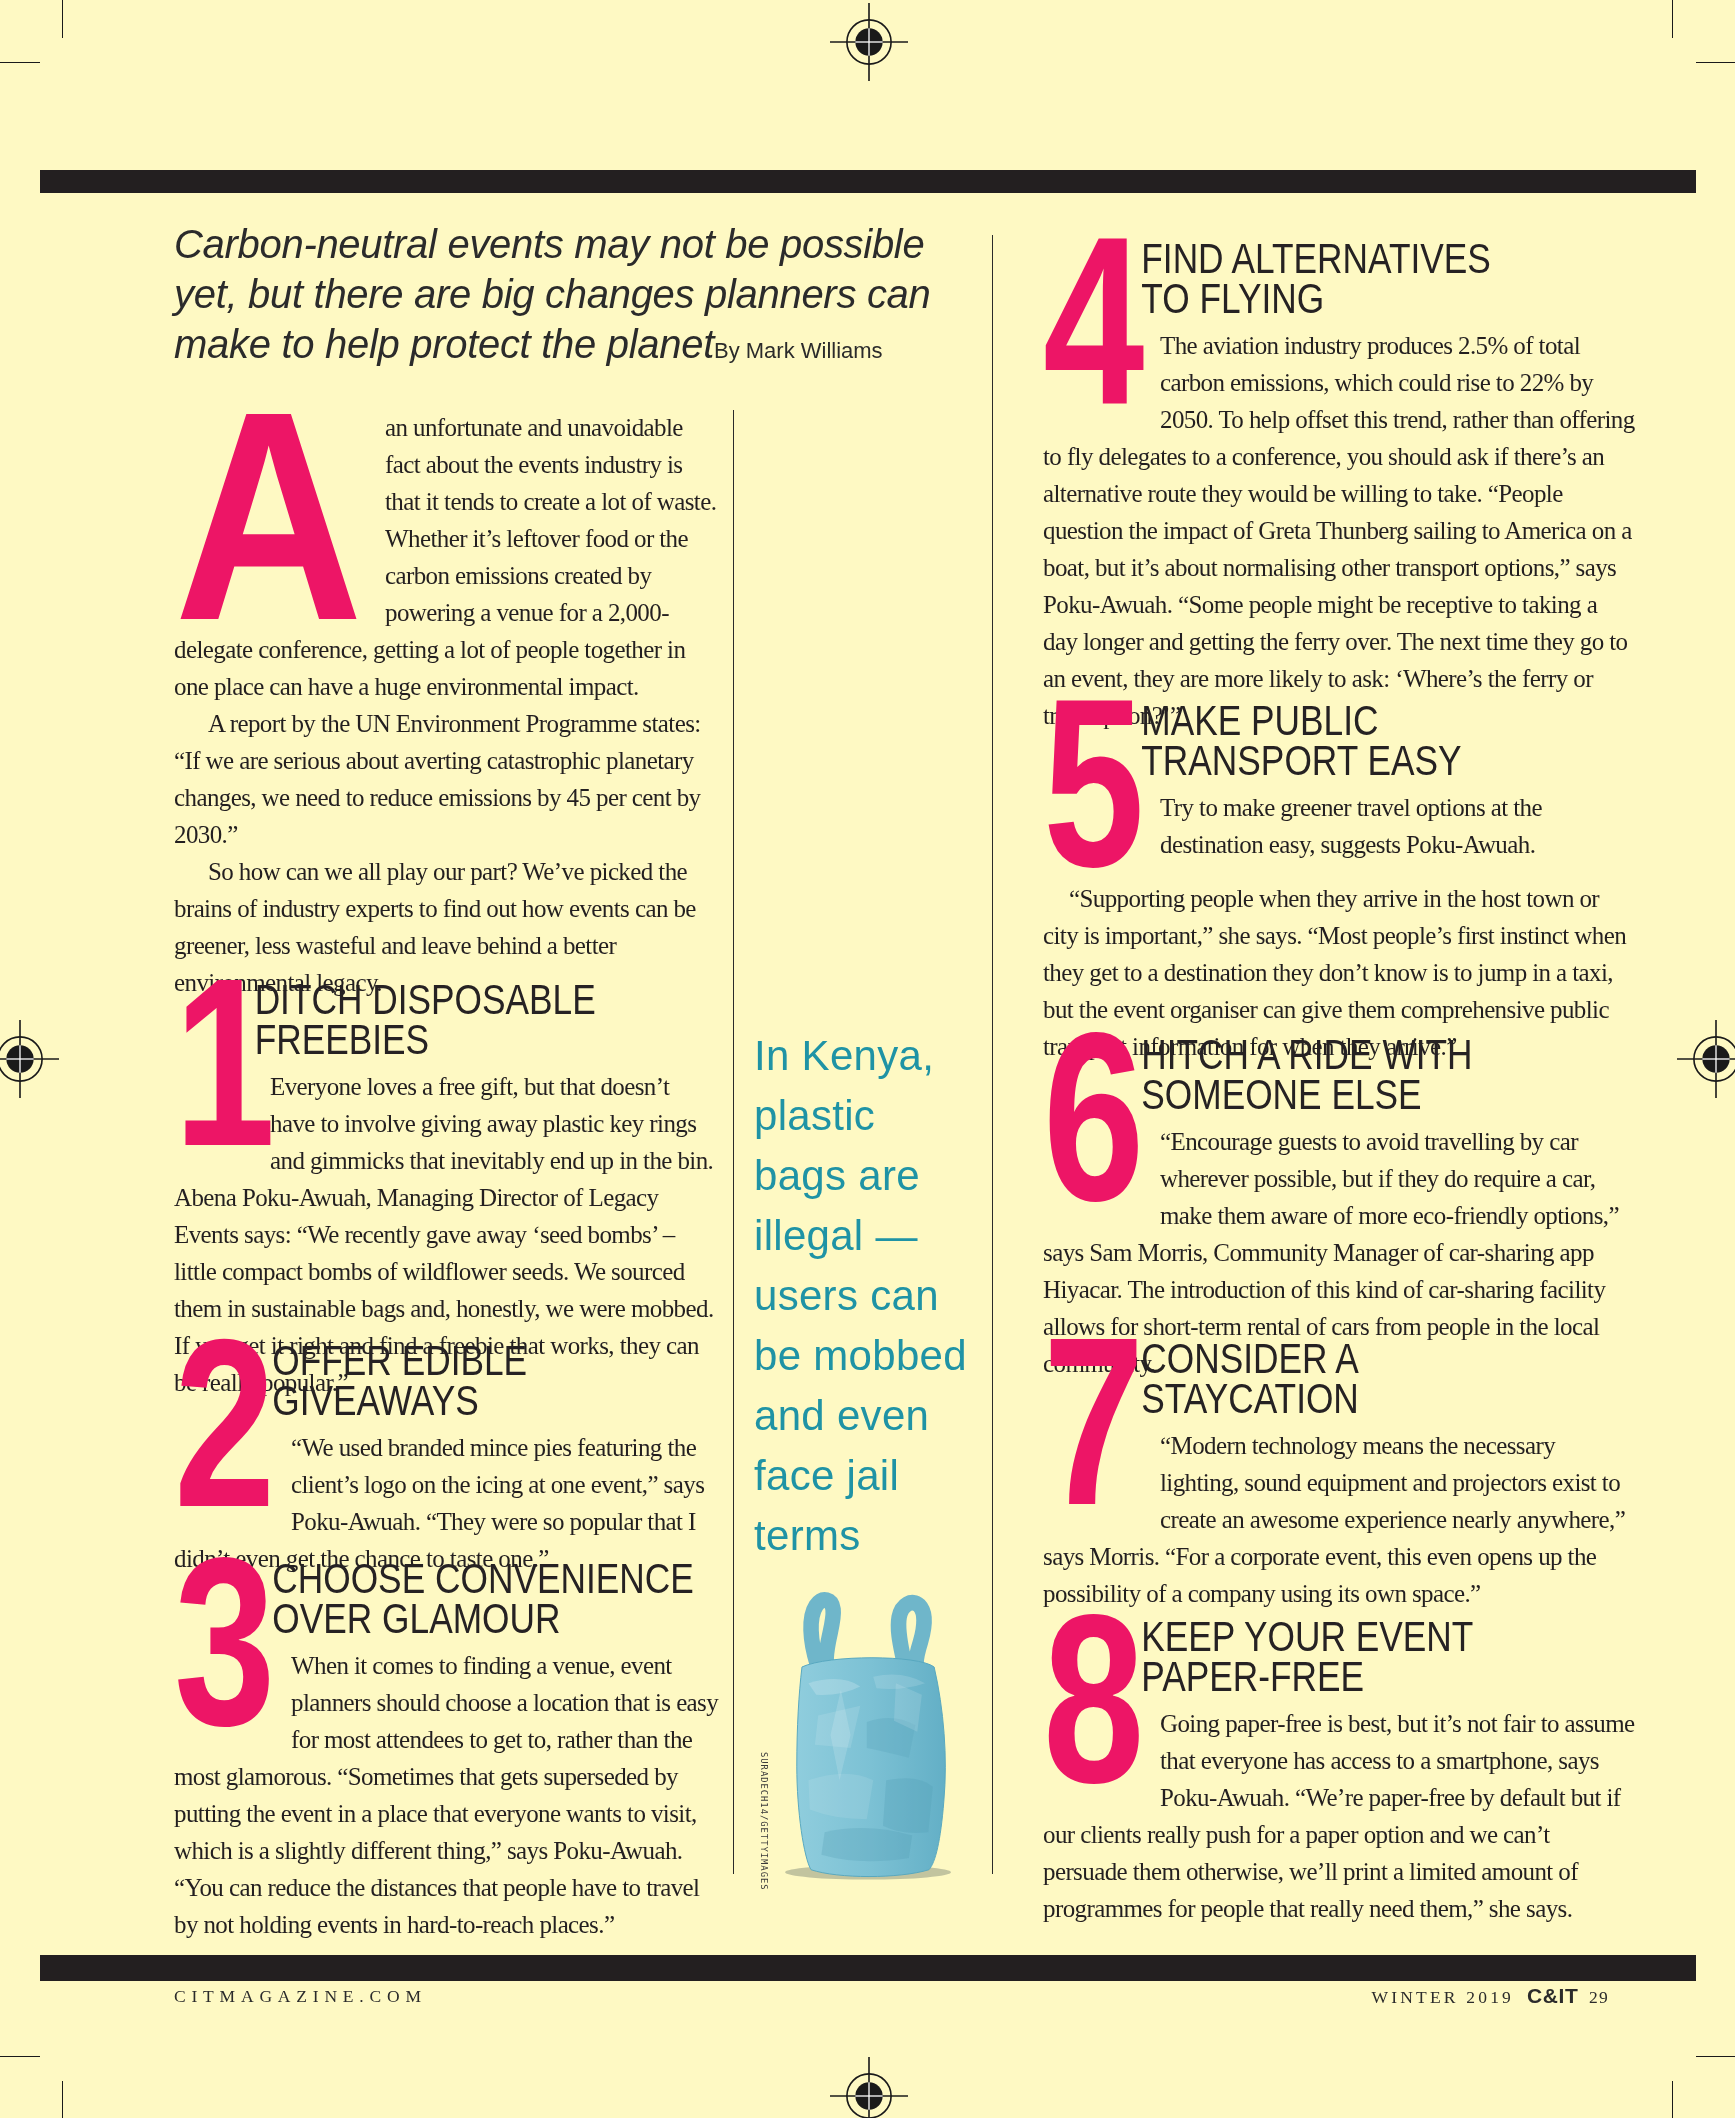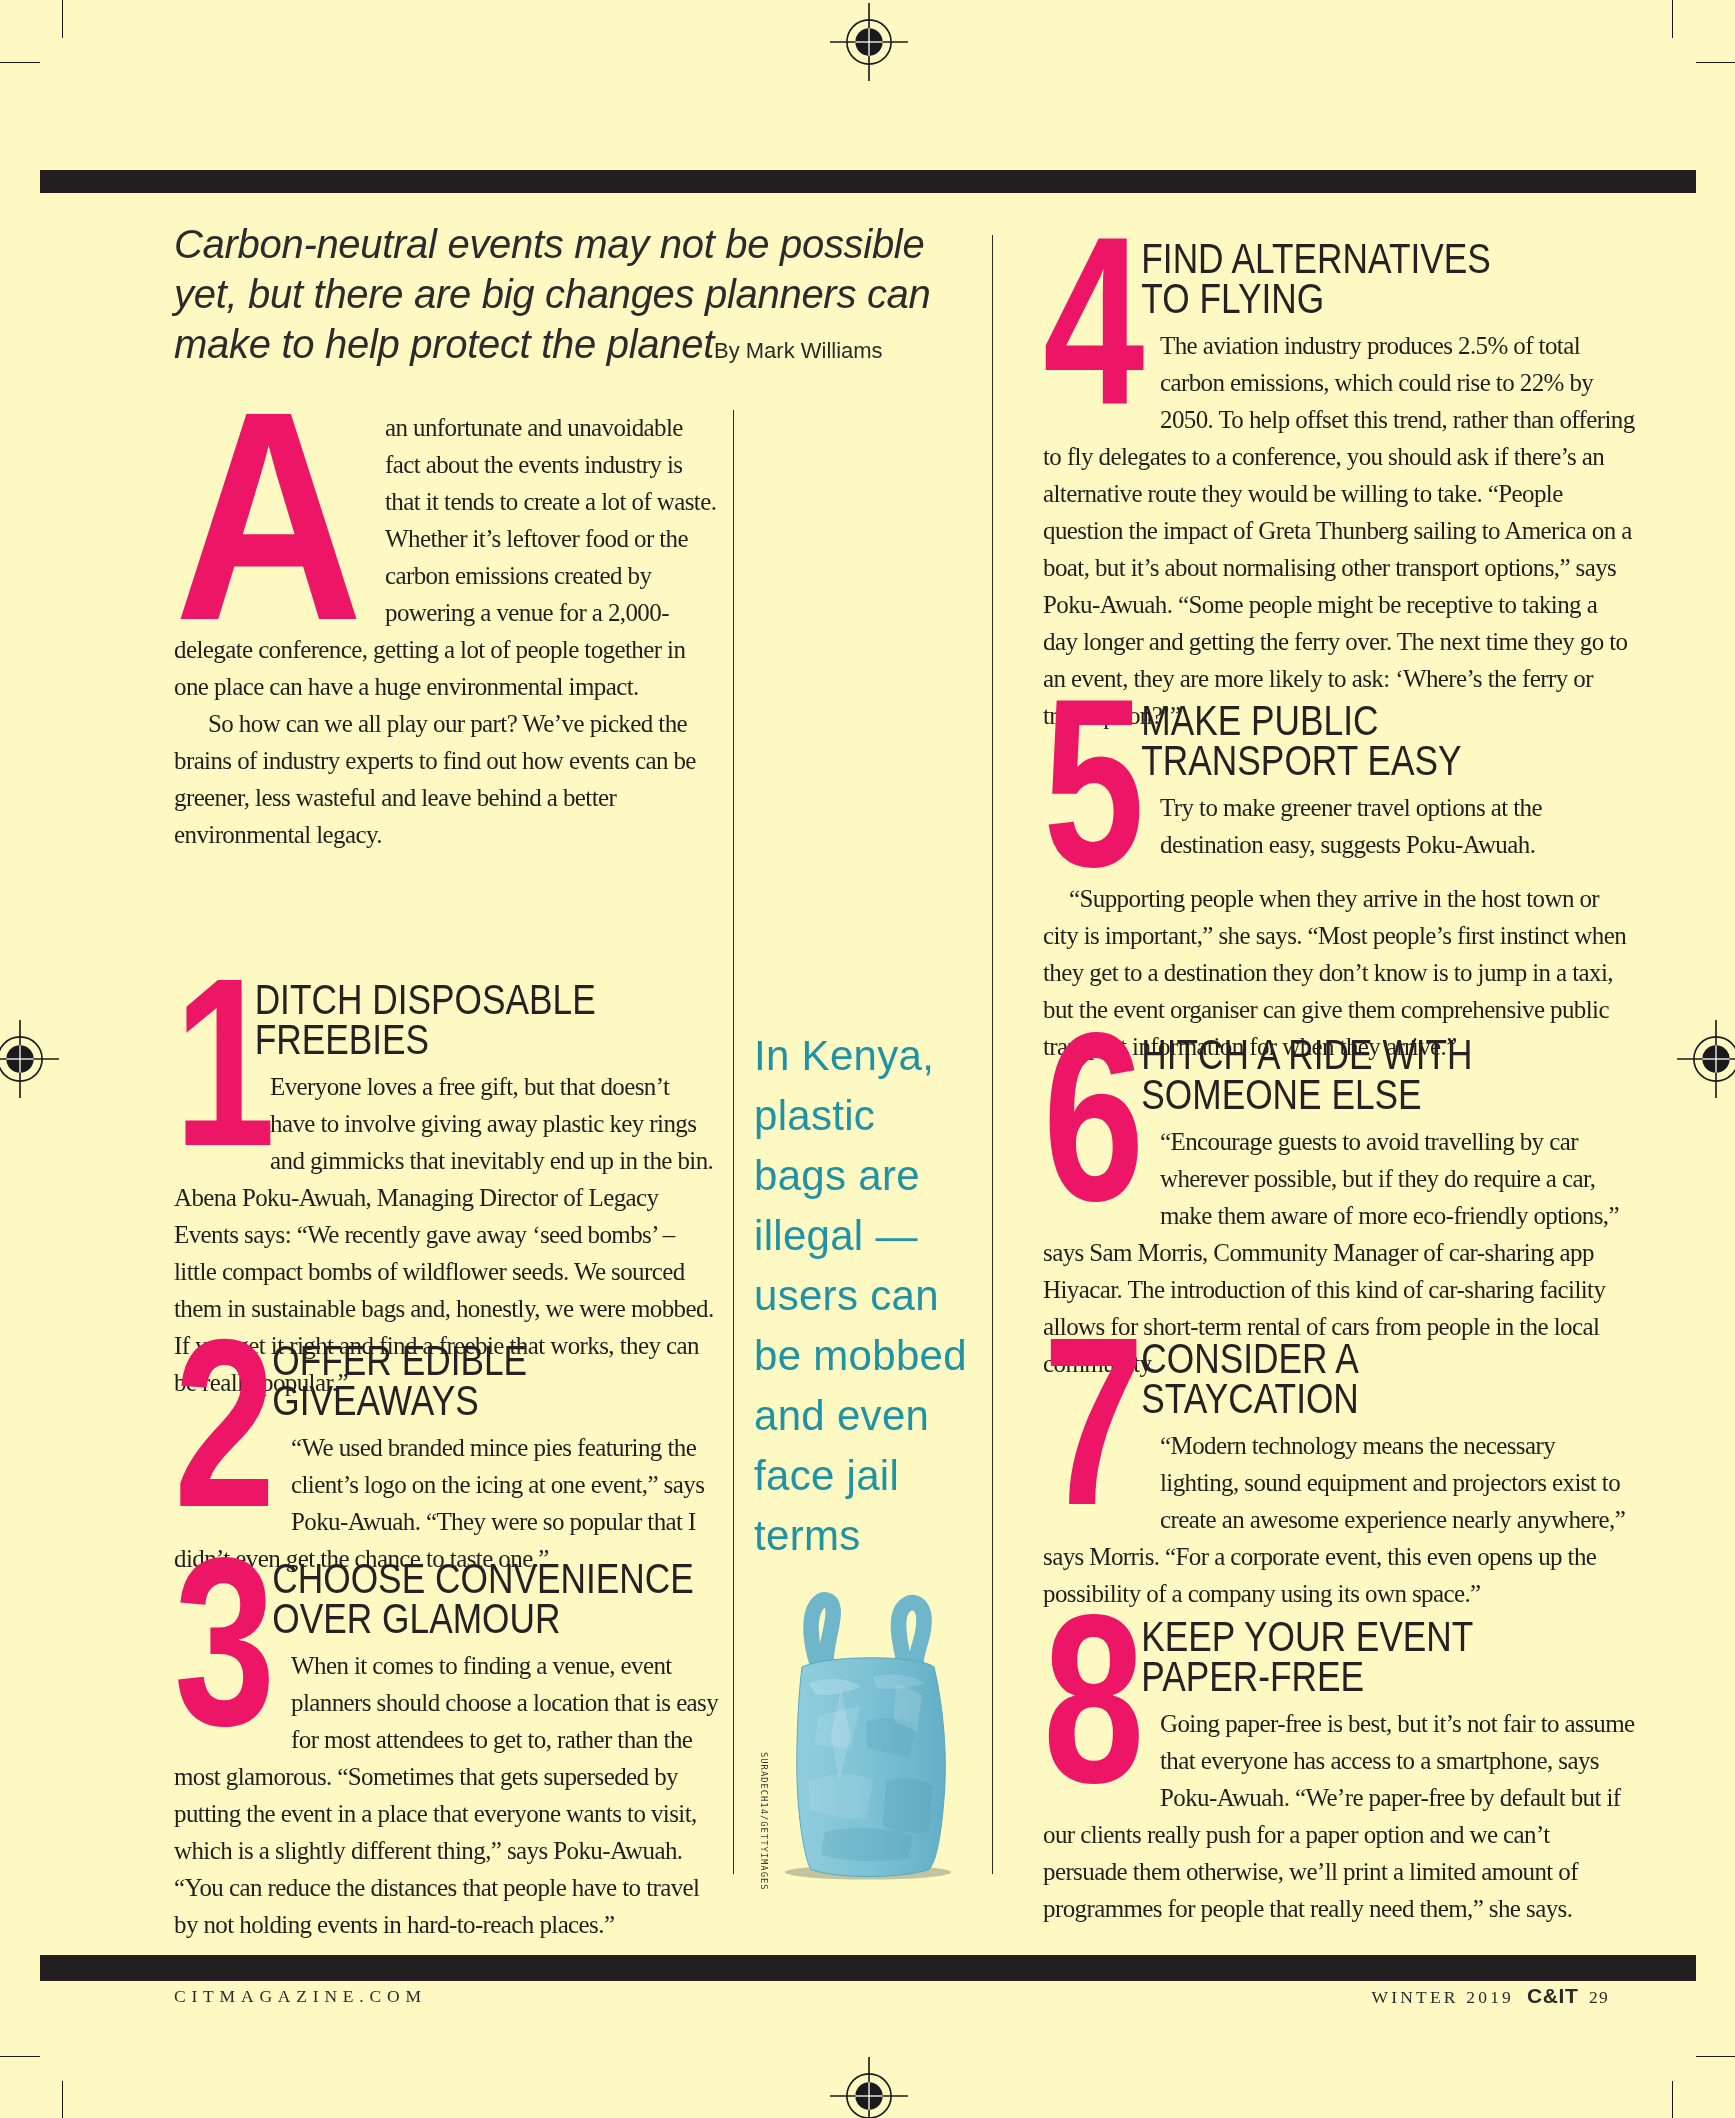--- a/index.html
+++ b/index.html
@@ -159,20 +159,21 @@
     <span class="hl-line">Carbon-neutral events may not be possible</span>
     <span class="hl-line">yet, but there are big changes planners can</span>
     <span class="hl-line"><span>make to help protect the planet</span><span class="byline">By Mark Williams</span></span>
   </div>
 
   <div class="intro">
     <div class="dropfloat">
       <span class="dropcap">A</span>
     </div>
     <p class="body">an unfortunate and unavoidable fact about the events industry is that it tends to create a lot of waste. Whether it’s leftover food or the carbon emissions created by powering a venue for a 2,000-delegate conference, getting a lot of people together in one place can have a huge environmental impact.</p>
+    <p class="body indent">A report by the UN Environment Programme states: “If we are serious about averting catastrophic planetary changes, we need to reduce emissions by 45 per cent by 2030.”</p>
     <p class="body indent">So how can we all play our part? We’ve picked the brains of industry experts to find out how events can be greener, less wasteful and leave behind a better environmental legacy.</p>
   </div>
 
   <div class="section sec-left" style="top:976px;">
     <div class="numfloat narrow">
         <span class="num">1</span>
       </div>
     <div class="sec-title">
       <div>DITCH DISPOSABLE</div>
       <div>FREEBIES</div>

